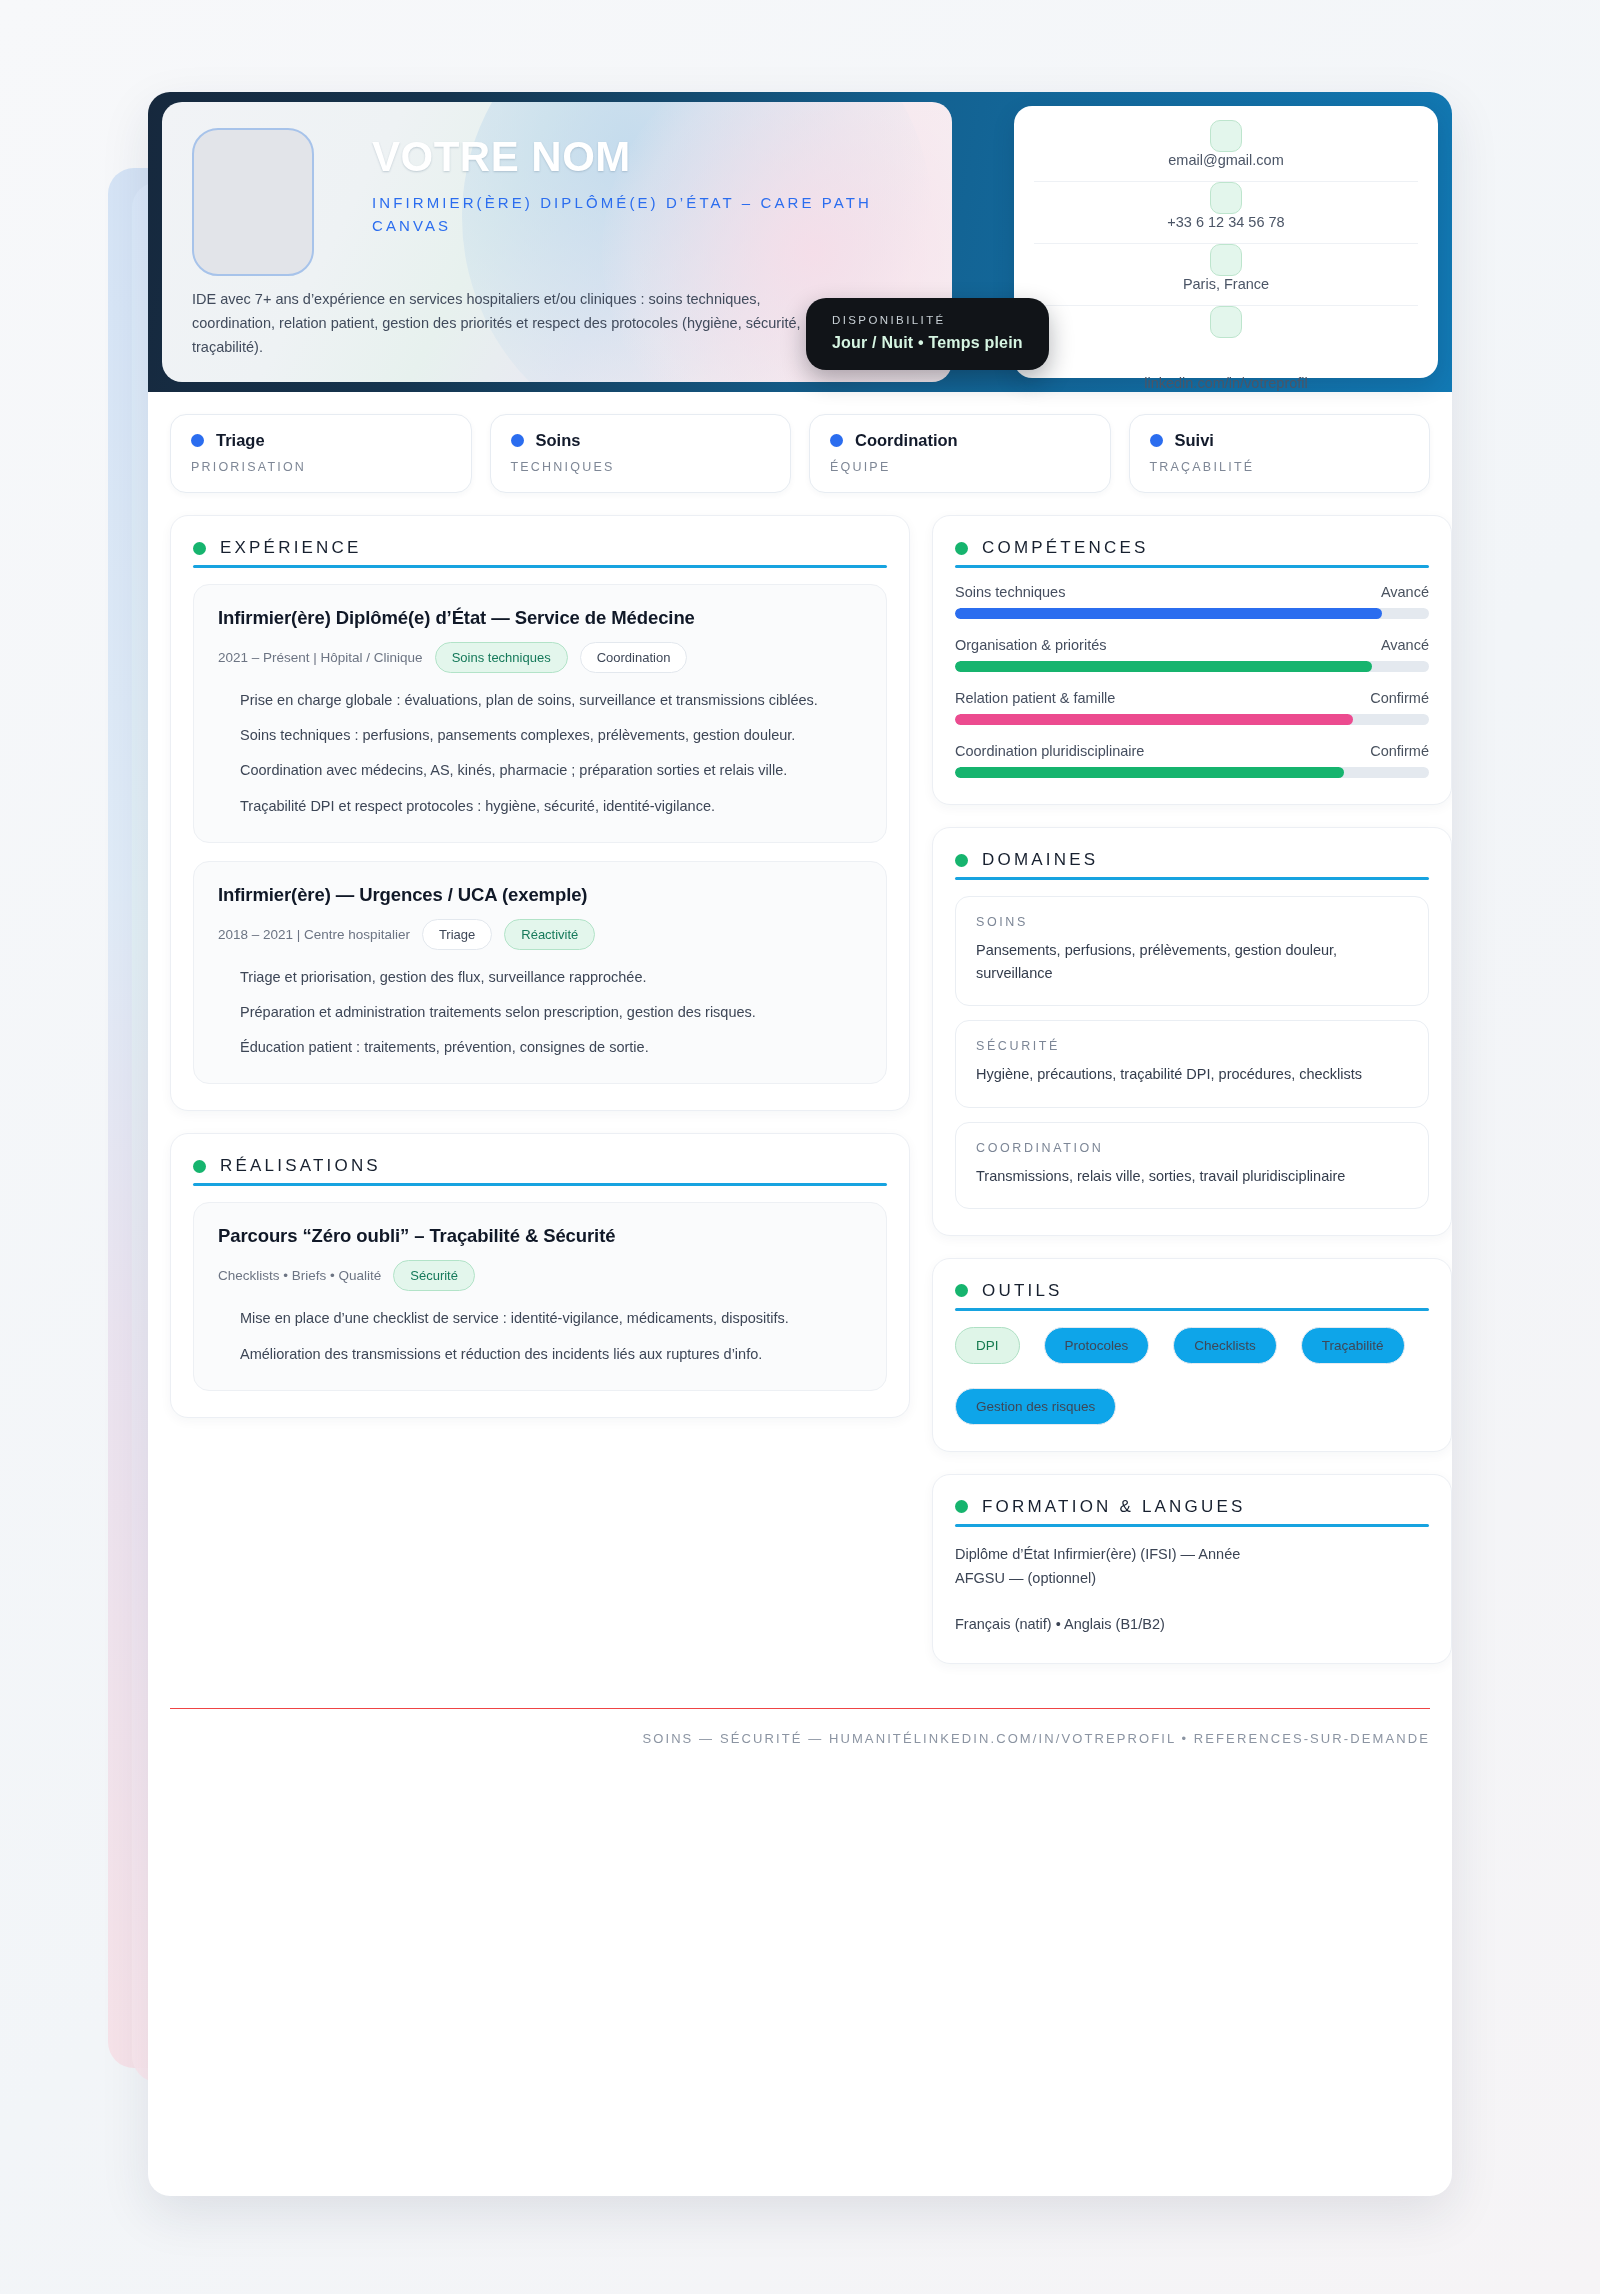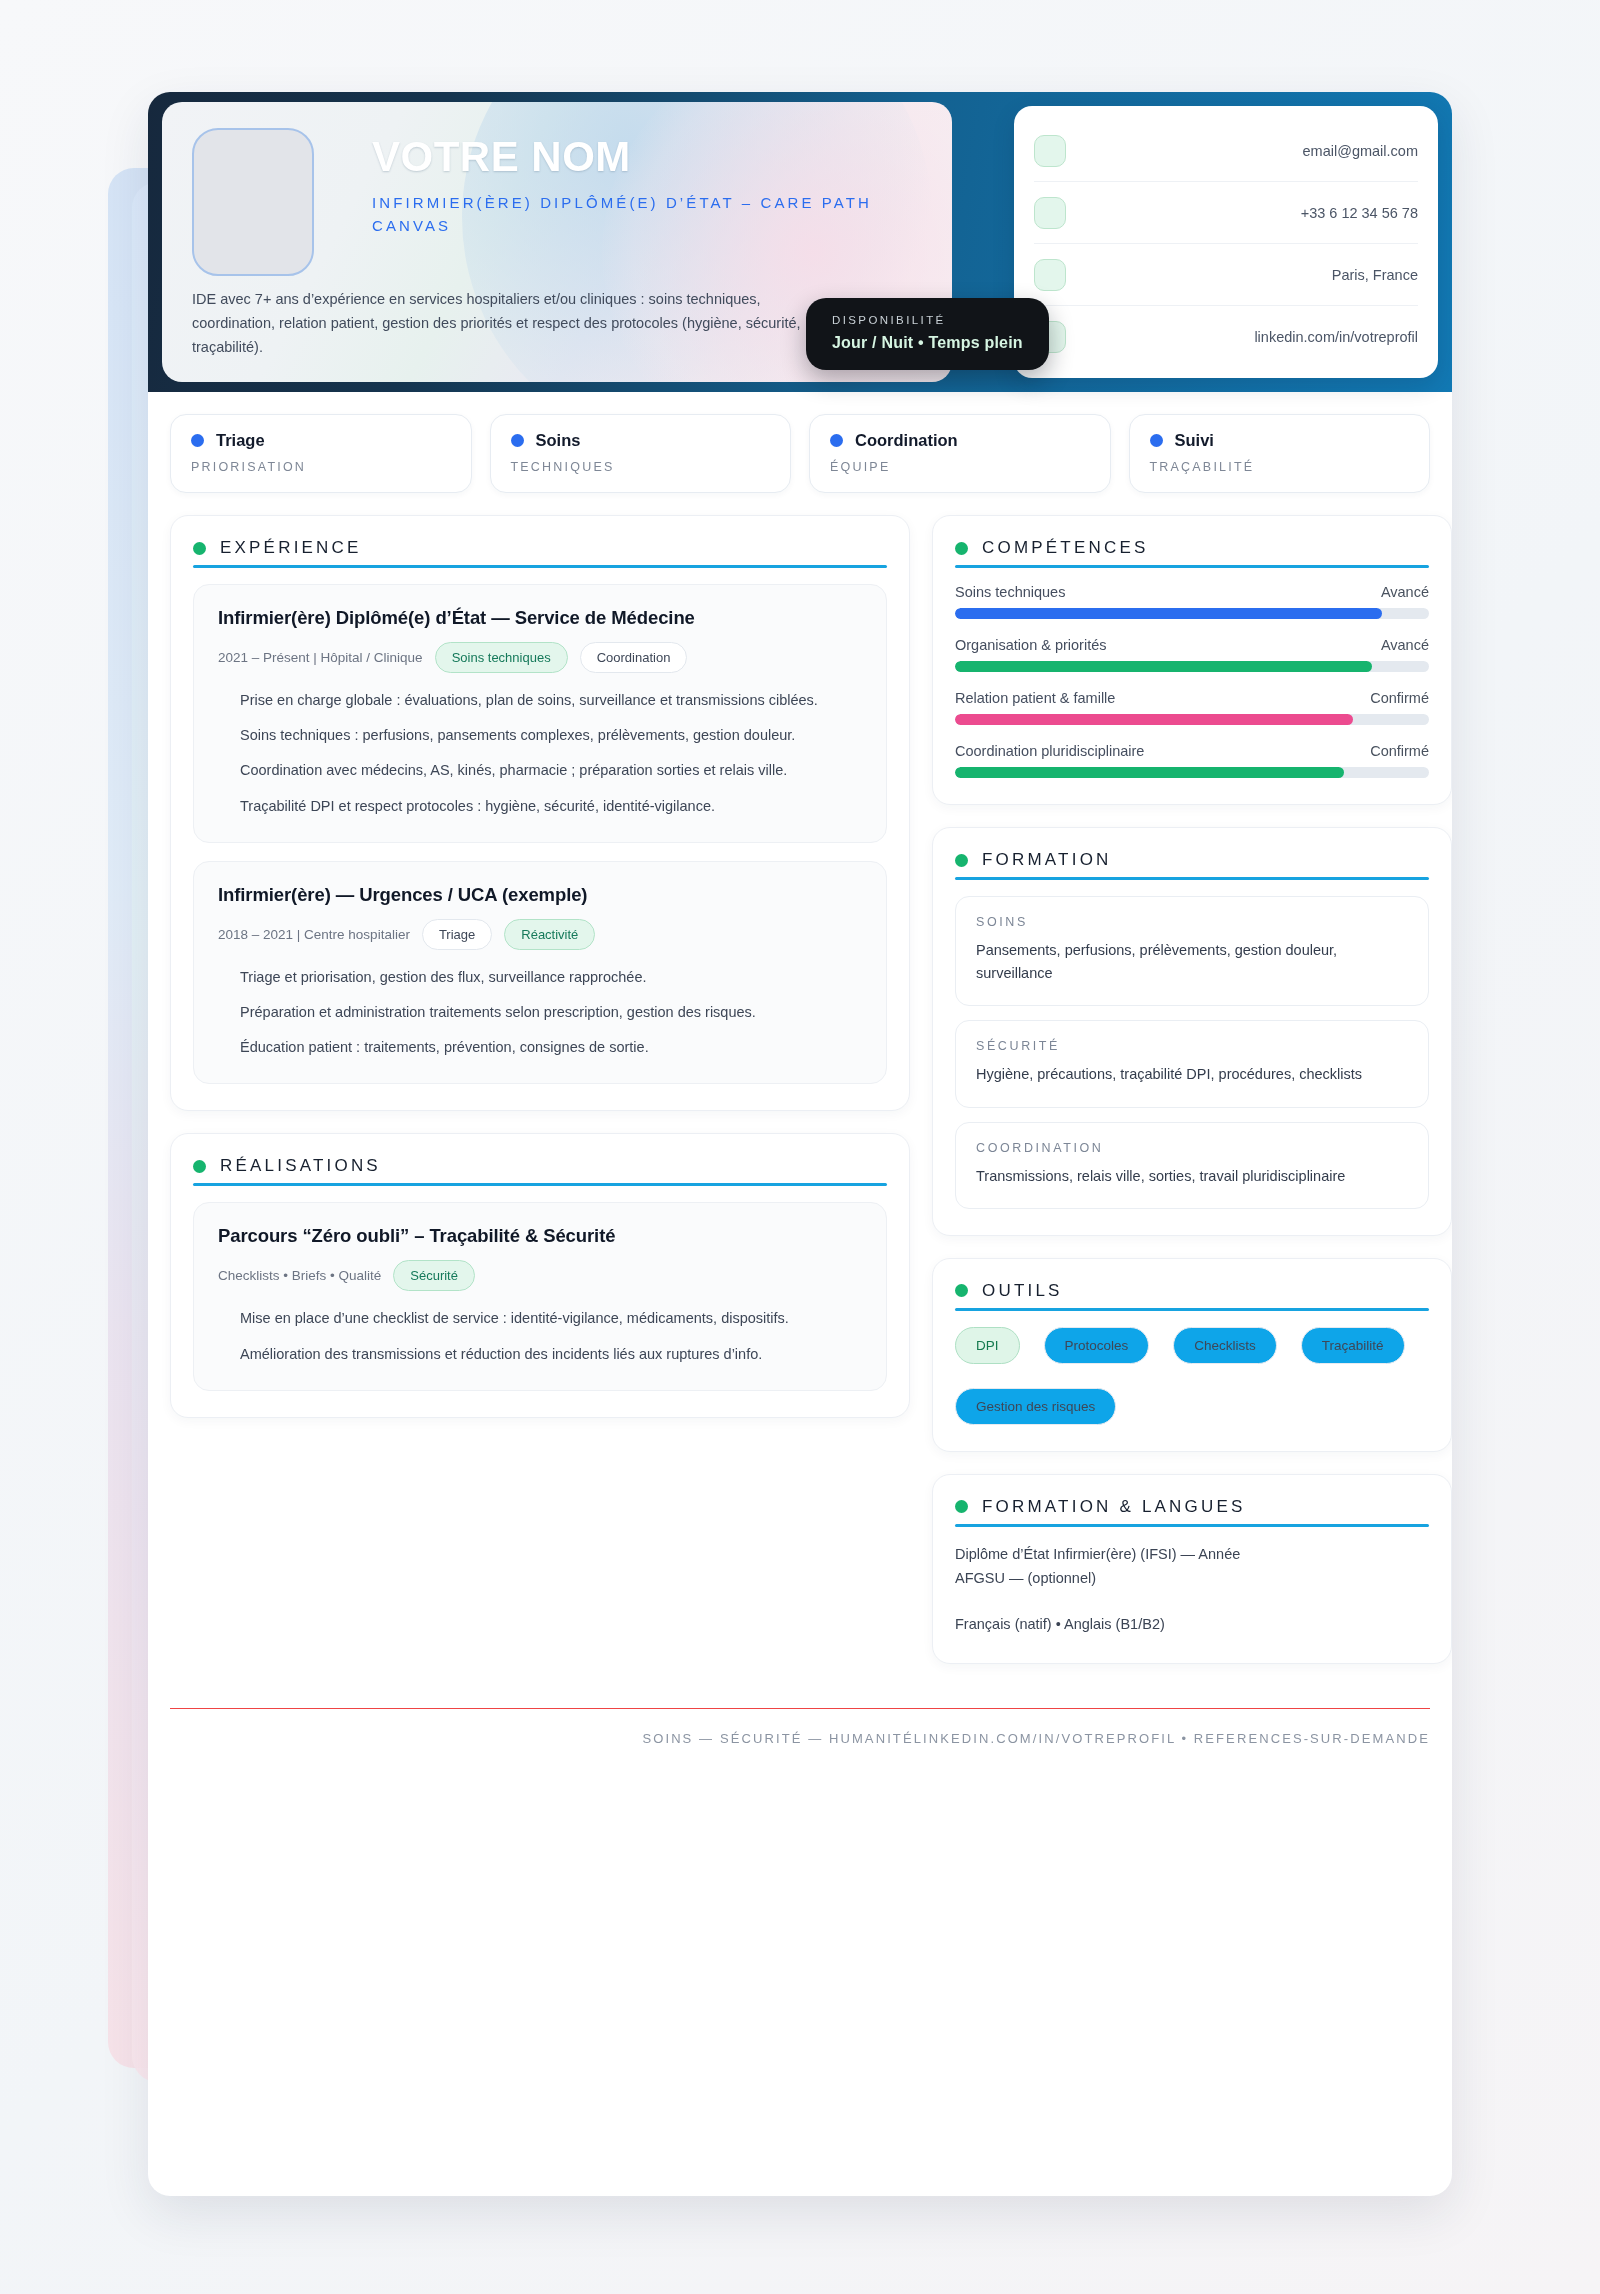--- a/index.html
+++ b/index.html
@@ -159,20 +159,21 @@
     background: #ffffff;
     border-radius: 18px;
     padding: 14px 20px;
     box-shadow: 0 8px 22px rgba(10,40,70,.16);
   }
   .contact-row {
     display: flex;
     align-items: center;
     height: 62px;
     border-bottom: 1px solid #eef1f5;
+    flex-direction: column;
   }
   .contact-row:last-child { border-bottom: none; gap: 37px; }
   .contact-dot {
     width: 32px; height: 32px;
     border-radius: 10px;
     background: #e3f6ec;
     border: 1px solid #bde5cd;
     flex: 0 0 auto;
   }
   .contact-val {
@@ -573,21 +574,21 @@
             <div class="track">
               <div class="fill" style="width: 82%; background: rgb(22, 180, 110);"></div>
             </div>
           </div>
         </div>
 
         <div class="panel">
           <div class="sec-head">
             <div class="sec-title-row">
               <span class="sec-bullet"></span>
-              <span class="sec-title">FORMATION</span>
+              <span class="sec-title">DOMAINES</span>
             </div>
             <div class="sec-rule"></div>
           </div>
 
           <div class="domain-box">
             <div class="domain-label">SOINS</div>
             <div class="domain-text">Pansements, perfusions, prélèvements, gestion douleur, surveillance</div>
           </div>
           <div class="domain-box">
             <div class="domain-label">SÉCURITÉ</div>

